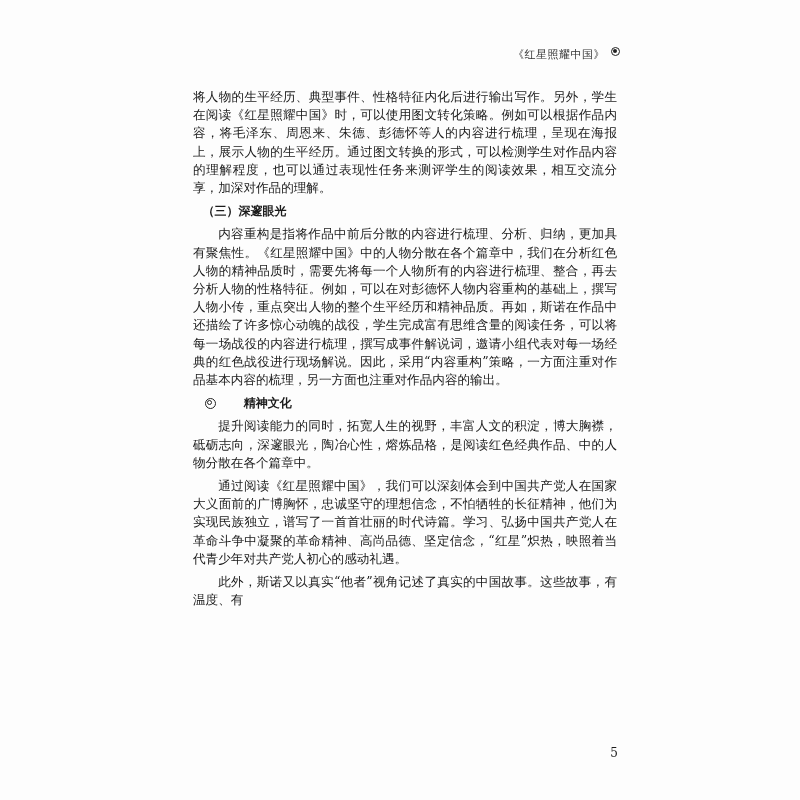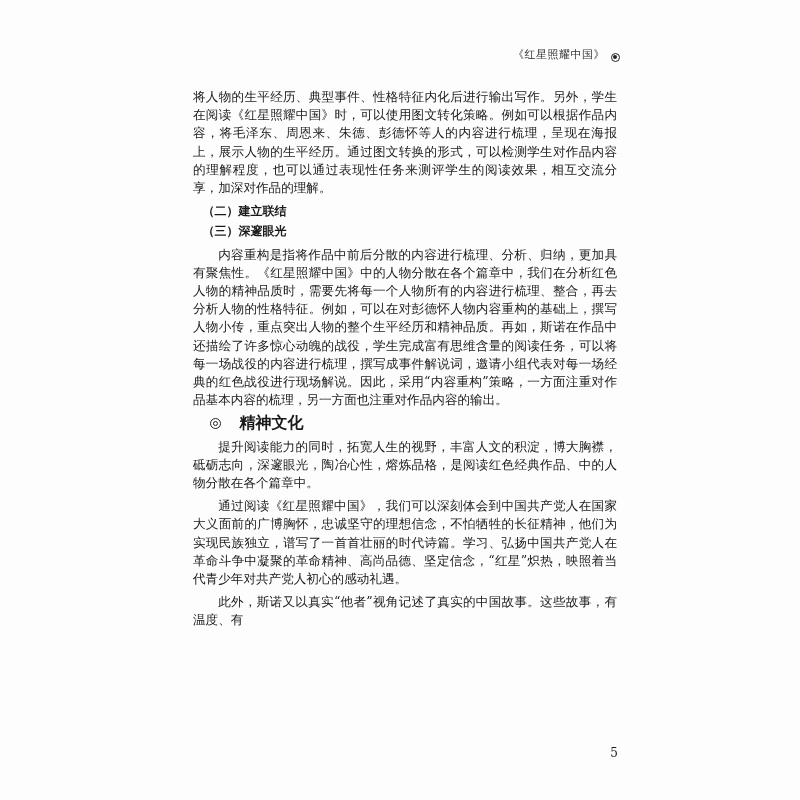--- a/index.html
+++ b/index.html
@@ -1,50 +1,49 @@
 <!DOCTYPE html>
 <html><head>
 <meta charset="utf-8">
 <style>
   html, body { margin: 0; padding: 0; background: #ffffff; }
   body { width: 800px; height: 800px; position: relative; overflow: hidden;
          font-family: "DejaVu Serif", "Liberation Serif", serif; color: #1a1a1a; }
   .page { position: absolute; left: 0; top: 0; width: 800px; height: 800px; background: #fdfdfd; }
   .running-head { position: absolute; right: 180px; top: 47px; font-size: 11px; color: #333;
-                  display: flex; align-items: flex-end; gap: 6px; letter-spacing: 0.5px; }
+                  display: flex; align-items: flex-start; gap: 6px; letter-spacing: 0.5px; }
   .head-icon { display: inline-block; width: 9px; height: 9px; border-radius: 50%;
                border: 1.5px solid #222; position: relative; box-sizing: border-box; }
   .head-icon::after { content: ""; position: absolute; left: 1px; top: 1px; width: 4px; height: 4px;
                       border-radius: 50%; background: #222; }
   .body { position: absolute; left: 188px; top: 83px; width: 434px; font-size: 12.6px;
           line-height: 18.2px; text-align: justify; }
   .body p { margin: 5px; text-indent: 2em; }
   .body p.noindent { text-indent: 0; }
   .subhead { font-family: "DejaVu Sans", "Liberation Sans", sans-serif; font-size: 12px;
              margin: 2px 0 2px 1.2em; font-weight: 600; }
-  .section { font-family: "DejaVu Sans", "Liberation Sans", sans-serif; font-size: 16px;
-             font-weight: bold; margin: 4px 0 2px 1.4em; display: flex; align-items: center; gap: 18px; }
+  .section { font-family: "DejaVu Sans", "Liberation Sans", sans-serif; font-size: 12px;
+             font-weight: bold; margin: 4px 0 2px 1.4em; display: flex; align-items: center; gap: 28px; }
   .circle-icon { display: inline-block; width: 11px; height: 11px; border: 1.5px solid #222;
                  border-radius: 50%; box-sizing: border-box; position: relative; }
   .circle-icon::after { content: ""; position: absolute; left: 1.5px; top: 1.5px; width: 5px; height: 5px;
                         border: 1px solid #222; border-radius: 50%; box-sizing: border-box; }
   .page-number { position: absolute; right: 182px; top: 746px; font-size: 12px; }
 </style>
 </head>
 <body>
 
 <div class="page">
   <div class="running-head">
     <span>《红星照耀中国》</span>
     <span class="head-icon"></span>
   </div>
 
   <div class="body">
     <p class="noindent">将人物的生平经历、典型事件、性格特征内化后进行输出写作。另外，学生在阅读《红星照耀中国》时，可以使用图文转化策略。例如可以根据作品内容，将毛泽东、周恩来、朱德、彭德怀等人的内容进行梳理，呈现在海报上，展示人物的生平经历。通过图文转换的形式，可以检测学生对作品内容的理解程度，也可以通过表现性任务来测评学生的阅读效果，相互交流分享，加深对作品的理解。</p>
-    <div class="subhead">（二）建立联结</div>
     <div class="subhead">（三）深邃眼光</div>
     <p>内容重构是指将作品中前后分散的内容进行梳理、分析、归纳，更加具有聚焦性。《红星照耀中国》中的人物分散在各个篇章中，我们在分析红色人物的精神品质时，需要先将每一个人物所有的内容进行梳理、整合，再去分析人物的性格特征。例如，可以在对彭德怀人物内容重构的基础上，撰写人物小传，重点突出人物的整个生平经历和精神品质。再如，斯诺在作品中还描绘了许多惊心动魄的战役，学生完成富有思维含量的阅读任务，可以将每一场战役的内容进行梳理，撰写成事件解说词，邀请小组代表对每一场经典的红色战役进行现场解说。因此，采用“内容重构”策略，一方面注重对作品基本内容的梳理，另一方面也注重对作品内容的输出。</p>
     <div class="section">
       <span class="circle-icon"></span>
       <span>精神文化</span>
     </div>
     <p>提升阅读能力的同时，拓宽人生的视野，丰富人文的积淀，博大胸襟，砥砺志向，深邃眼光，陶冶心性，熔炼品格，是阅读红色经典作品、中的人物分散在各个篇章中。</p>
     <p>通过阅读《红星照耀中国》，我们可以深刻体会到中国共产党人在国家大义面前的广博胸怀，忠诚坚守的理想信念，不怕牺牲的长征精神，他们为实现民族独立，谱写了一首首壮丽的时代诗篇。学习、弘扬中国共产党人在革命斗争中凝聚的革命精神、高尚品德、坚定信念，“红星”炽热，映照着当代青少年对共产党人初心的感动礼遇。</p>
     <p>此外，斯诺又以真实“他者”视角记述了真实的中国故事。这些故事，有温度、有</p>
   </div>

